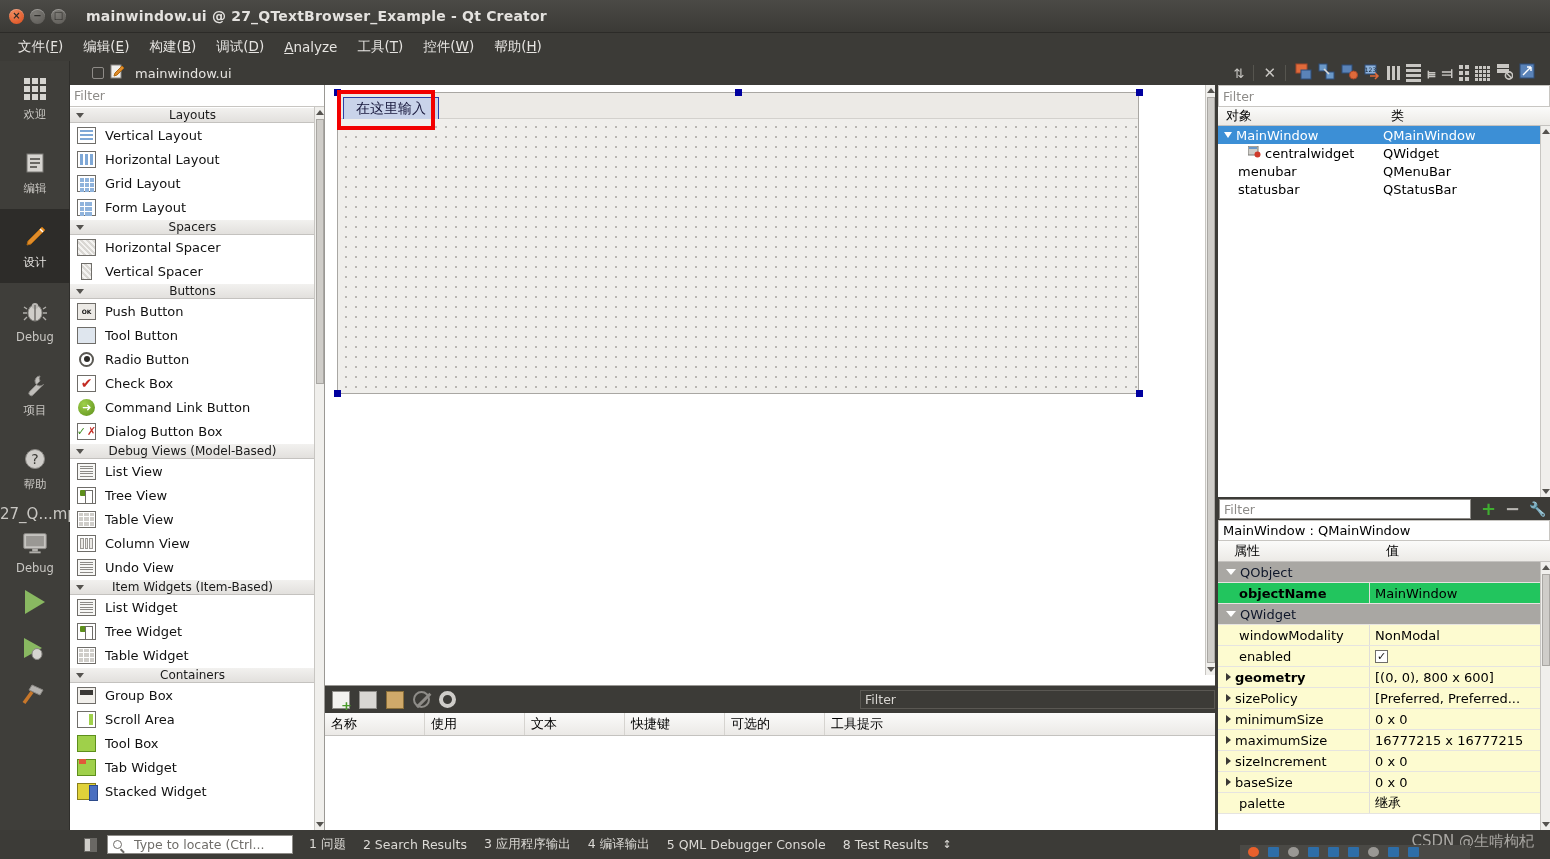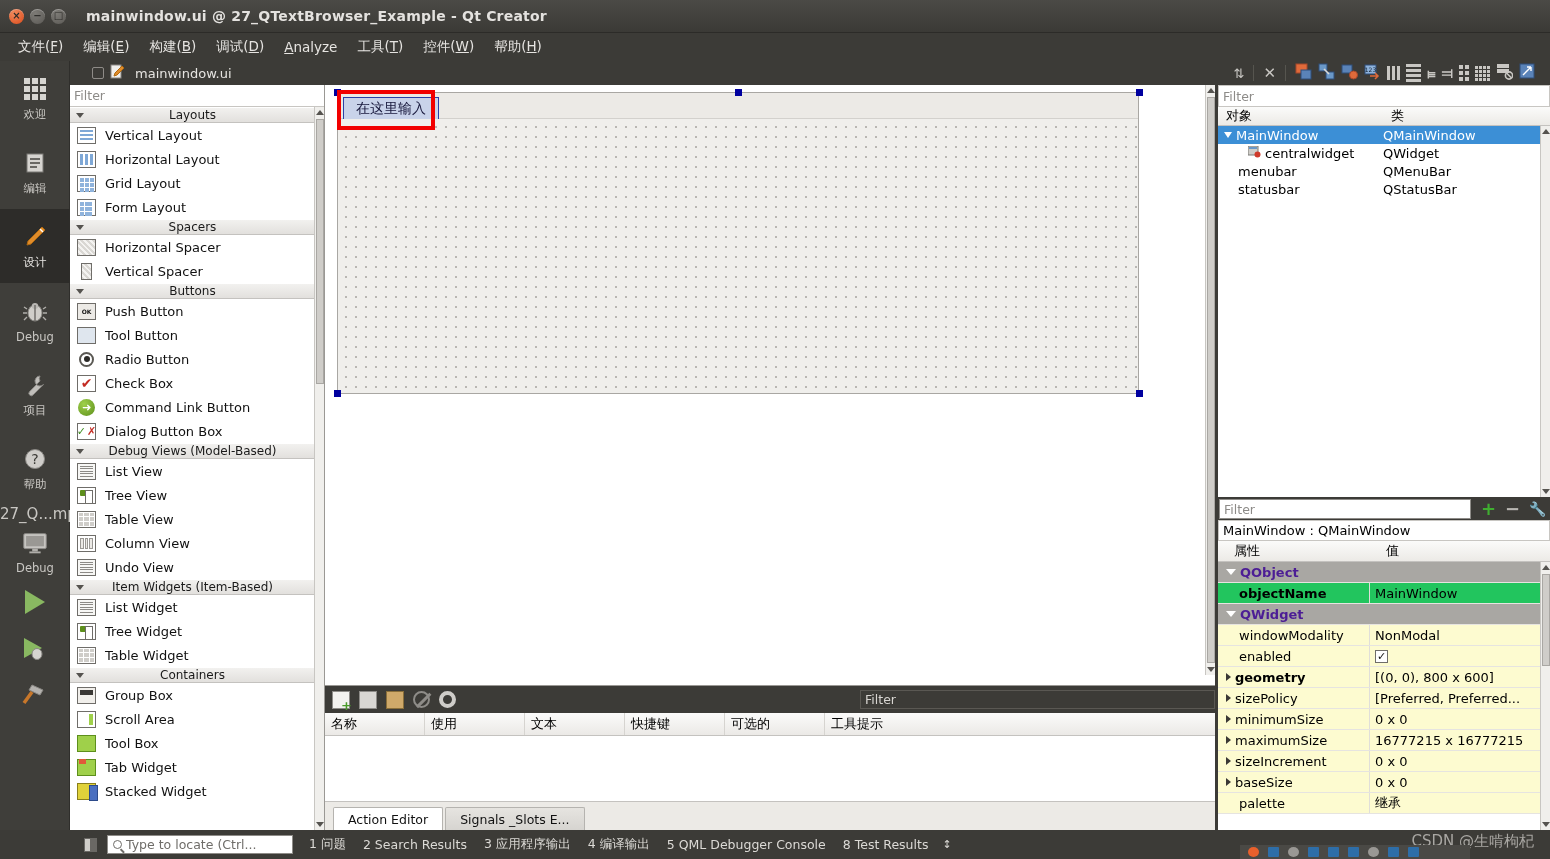--- a/index.html
+++ b/index.html
@@ -213,38 +213,38 @@
   .propobj{ height:21px; background:#fff; border:1px solid #c8c6c2;
     display:flex; align-items:center; padding-left:4px; font-size:13px; }
   .prophead{ height:21px; background:linear-gradient(#fbfbfa,#eceae6);
     border-bottom:1px solid #c4c2bf; display:flex; font-size:13px;}
   .prophead div{ display:flex; align-items:center; padding-left:16px; }
   .prow{ height:21px; display:flex; font-size:13px; align-items:center;
     border-bottom:1px solid #e6e4e0; }
   .prow .pk{ width:152px; display:flex; align-items:center; gap:4px; padding-left:4px;
     border-right:1px solid #e0ded9; height:100%; }
   .prow .pv{ flex:1; padding-left:5px; }
-  .prow.group{ background:#a9a7a3; color:#4c1d95; font-weight:bold;justify-content:center; }
+  .prow.group{ background:#a9a7a3; color:#0f172a; font-weight:normal;justify-content:center; }
   .prow.group .pk{ border-right:none; }
   .prow.hl{ background:#22c55e; }
   .prow.y{ background:#fdfbd0; }
   .ptw{ width:0;height:0;border-top:4px solid transparent;border-bottom:4px solid transparent;
     border-left:5px solid #3a3835; margin-left:4px;}
   .ptw.down{ border-left:5px solid transparent;border-right:5px solid transparent;
     border-top:6px solid #fff; border-bottom:none; }
   .cbox{ width:13px;height:13px;border:1px solid #6f6d69;background:#fff;
     display:flex;align-items:center;justify-content:center;font-size:11px;color:#111;}
 
   
   .statusbar{ position:absolute; left:0; top:830px; width:1550px; height:29px;
     background:#3c3b37; display:flex; align-items:center; }
   .sb-square{ width:13px;height:14px;margin-left:84px;background:linear-gradient(90deg,#d0cec9 50%,#6a6864 50%);
     border:1px solid #6a6864;}
   .locate{ margin-left:10px; width:186px; height:19px; background:#fff; border:1px solid #8e8c88;
-    display:flex; align-items:center; gap:4px; padding-left:5px; color:#6f6d69; font-size:12.5px;}
+    display:flex; align-items:center; gap:12px; padding-left:5px; color:#6f6d69; font-size:12.5px;}
   .sb-items{ display:flex; align-items:center; gap:17px; margin-left:16px;
     color:#dcdad6; font-size:12.5px; white-space:nowrap;}
   .sb-updown{ color:#dcdad6; margin-left:14px; font-size:11px; }
   .csdn{ position:absolute; right:16px; top:2px; color:#a9a7a3; font-size:15px; }
   .traybar{ position:absolute; left:1240px; top:845px; width:230px; height:14px;
     background:#4a4945; display:flex; align-items:center; gap:9px; padding-left:8px;}
   .tray-i{ width:11px;height:10px;background:#2e6ea8; border-radius:1px;}
   .tray-i.o{ background:#e8602c; border-radius:50%;}
   .tray-i.g{ background:#9a9894; border-radius:50%;}
 
@@ -767,24 +767,20 @@
     </div>
     <div class="acthead" id="acthead">
         <div style="width: 100px;">名称</div>
         <div style="width: 100px;">使用</div>
         <div style="width: 100px;">文本</div>
         <div style="width: 100px;">快捷键</div>
         <div style="width: 100px;">可选的</div>
         <div style="width: 320px; flex: 1 1 0%; border-right: none;">工具提示</div>
       </div>
     <div class="actbody"></div>
-    <div class="acttabs" id="acttabs">
-        <div class="atab active">Action Editor</div>
-        <div class="atab">Signals _Slots E...</div>
-      </div>
   </div>
 
   <div class="objpane">
     <div class="objfilter">
       <span>Filter</span>
     </div>
     <div class="objhead">
       <div style="width:165px">对象</div>
       <div style="flex:1">类</div>
     </div>

